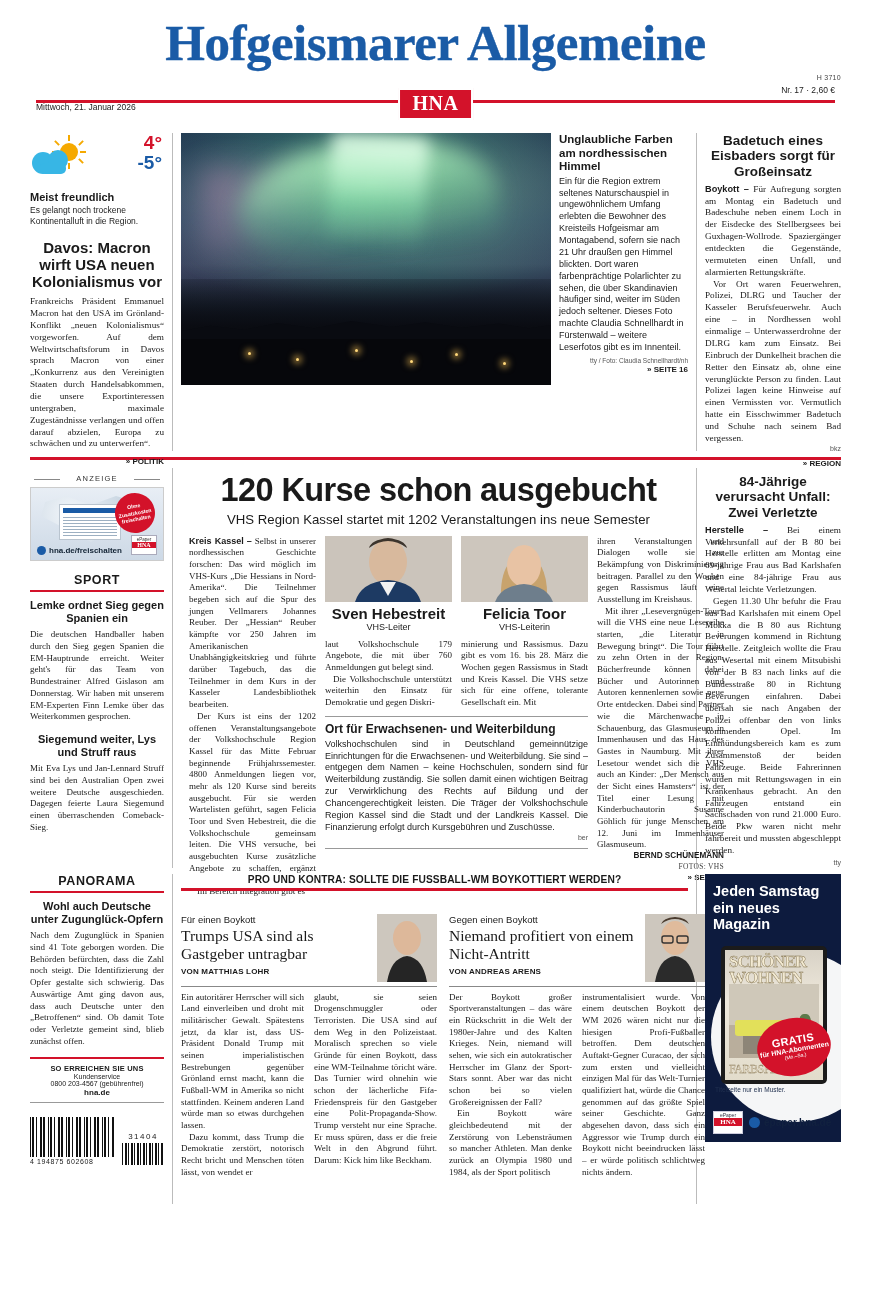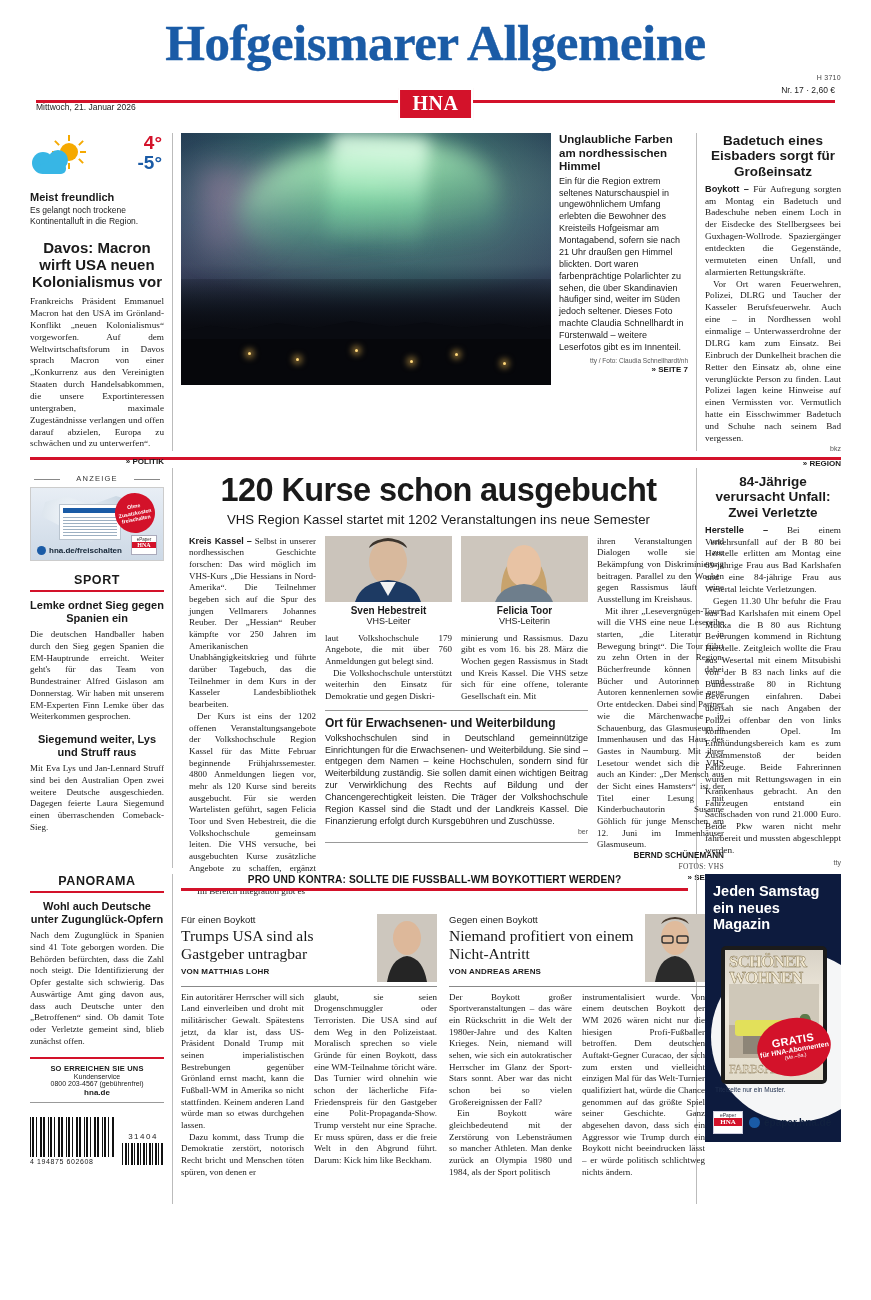--- a/index.html
+++ b/index.html
@@ -98,21 +98,21 @@
   .main-area { display:flex; margin-top:8px; height:400px; }
   .lead-head { font-size:32.5px; font-weight:bold; text-align:center; letter-spacing:-.6px; line-height:1; }
   .lead-sub { font-size:13.2px; text-align:center; margin-top:5px; font-weight:normal; }
   .lead-cols { display:flex; gap:9px; margin-top:9px; }
   .lc { width:127px; flex:none; font-family:"Liberation Serif",serif; font-size:9px; line-height:1.3; text-align:justify; hyphens:auto; }
   .lc p + p { text-indent:8px; }
   .lead-in { font-family:"Liberation Sans",sans-serif; font-weight:bold; }
   .portraits { display:flex; gap:9px; }
   .pcard { width:127px; }
   .phead { width:100%; height:66px; background:#cfc8c0; position:relative; overflow:hidden; }
-  .pname { text-align:center; font-size:10px; font-weight:bold; margin-top:3px; }
+  .pname { text-align:center; font-size:15px; font-weight:bold; margin-top:3px; }
   .prole { text-align:center; font-size:9px; }
   .boxhead { font-size:12px; font-weight:bold; margin-top:4px; }
   .boxtext { font-size:9px; line-height:1.32; text-align:justify; hyphens:auto; margin-top:3px; }
   .hr-thin { border-top:1px solid #999; margin:7px 0 5px; }
   .byline { font-family:"Liberation Sans",sans-serif; font-weight:bold; font-size:8.2px; text-align:right; }
   .fotos { font-size:7.5px; text-align:right; color:#444; letter-spacing:.3px; }
 
   
   .anzeige-label { text-align:center; font-size:7.5px; letter-spacing:1.2px; color:#333; position:relative; margin-bottom:4px; }
   .anzeige-label:before, .anzeige-label:after {
@@ -281,21 +281,21 @@
             <span class="lamp" style="left:47%;bottom:33px"></span>
             <span class="lamp" style="left:62%;bottom:22px"></span>
             <span class="lamp" style="left:74%;bottom:29px"></span>
             <span class="lamp" style="left:87%;bottom:20px"></span>
           </div>
         </div>
         <div class="mid-cap">
           <div class="cap-h">Unglaubliche Farben am nordhessischen Himmel</div>
           <div class="cap-b">Ein für die Region extrem seltenes Naturschauspiel in ungewöhnlichem Umfang erlebten die Bewohner des Kreisteils Hofgeismar am Montagabend, sofern sie nach 21 Uhr draußen gen Himmel blickten. Dort waren farbenprächtige Polarlichter zu sehen, die über Skandinavien häufiger sind, weiter im Süden jedoch seltener. Dieses Foto machte Claudia Schnellhardt in Fürstenwald – weitere Leserfotos gibt es im Innenteil.</div>
           <div class="cap-credit">tty / Foto: Claudia Schnellhardt/nh</div>
-          <div class="cap-ref">» SEITE 7</div>
+          <div class="cap-ref">» SEITE 16</div>
         </div>
       </div>
     </div>
 
     <div class="col-right">
       <div>
         <h2 class="hl-serif">Badetuch eines Eisbaders sorgt für Großeinsatz</h2>
         <div class="art-body">
           <p><b class="lead-in">Boykott –</b><span> Für Aufregung sorgten am Montag ein Badetuch und Badeschuhe neben einem Loch in der Eisdecke des Stellbergsees bei Guxhagen-Wollrode. Spaziergänger entdeckten die Gegenstände, vermuteten einen Unfall, und alarmierten Rettungskräfte.</span></p>
           <p>Vor Ort waren Feuerwehren, Polizei, DLRG und Taucher der Kasseler Berufsfeuerwehr. Auch eine – in Nordhessen wohl einmalige – Unterwasserdrohne der DLRG kam zum Einsatz. Bei Einbruch der Dunkelheit brachen die Retter den Einsatz ab, ohne eine verunglückte Person zu finden. Laut Polizei lagen keine Hinweise auf einen Vermissten vor. Vermutlich hatte ein Eisschwimmer Badetuch und Schuhe nach seinem Bad vergessen.</p>
@@ -476,21 +476,21 @@
                 <rect width="60" height="68" fill="#cdc7be"></rect>
                 <ellipse cx="30" cy="24" rx="14" ry="17" fill="#ddb89a"></ellipse>
                 <path d="M10 68 Q14 44 30 42 Q46 44 50 68Z" fill="#252525"></path>
               </svg>
             </div>
           </div>
           <div class="pk-line"></div>
           <div class="pk-body">
             <div>
               <p>Ein autoritärer Herrscher will sich Land einverleiben und droht mit militärischer Gewalt. Spätestens jetzt, da klar ist, dass US-Präsident Donald Trump mit seinen imperialistischen Bestrebungen gegenüber Grönland ernst macht, kann die Fußball-WM in Amerika so nicht stattfinden. Keinem anderen Land würde man so etwas durchgehen lassen.</p>
-              <p>Dazu kommt, dass Trump die Demokratie zerstört, notorisch Recht bricht und Menschen töten spüren, von denen er</p>
+              <p>Dazu kommt, dass Trump die Demokratie zerstört, notorisch Recht bricht und Menschen töten lässt, von wendet er</p>
             </div>
             <div>
               <p>glaubt, sie seien Drogenschmuggler oder Terroristen. Die USA sind auf dem Weg in den Polizeistaat. Moralisch sprechen so viele Gründe für einen Boykott, dass eine WM-Teilnahme töricht wäre. Das Turnier wird ohnehin wie schon der lächerliche Fifa-Friedenspreis für den Gastgeber eine Polit-Propaganda-Show. Trump versteht nur eine Sprache. Er muss spüren, dass er die freie Welt in den Abgrund führt. Darum: Kick him like Beckham.</p>
             </div>
           </div>
         </div>
 
         <div class="pk-half">
           <div class="pk-top">
             <div style="flex:1">

